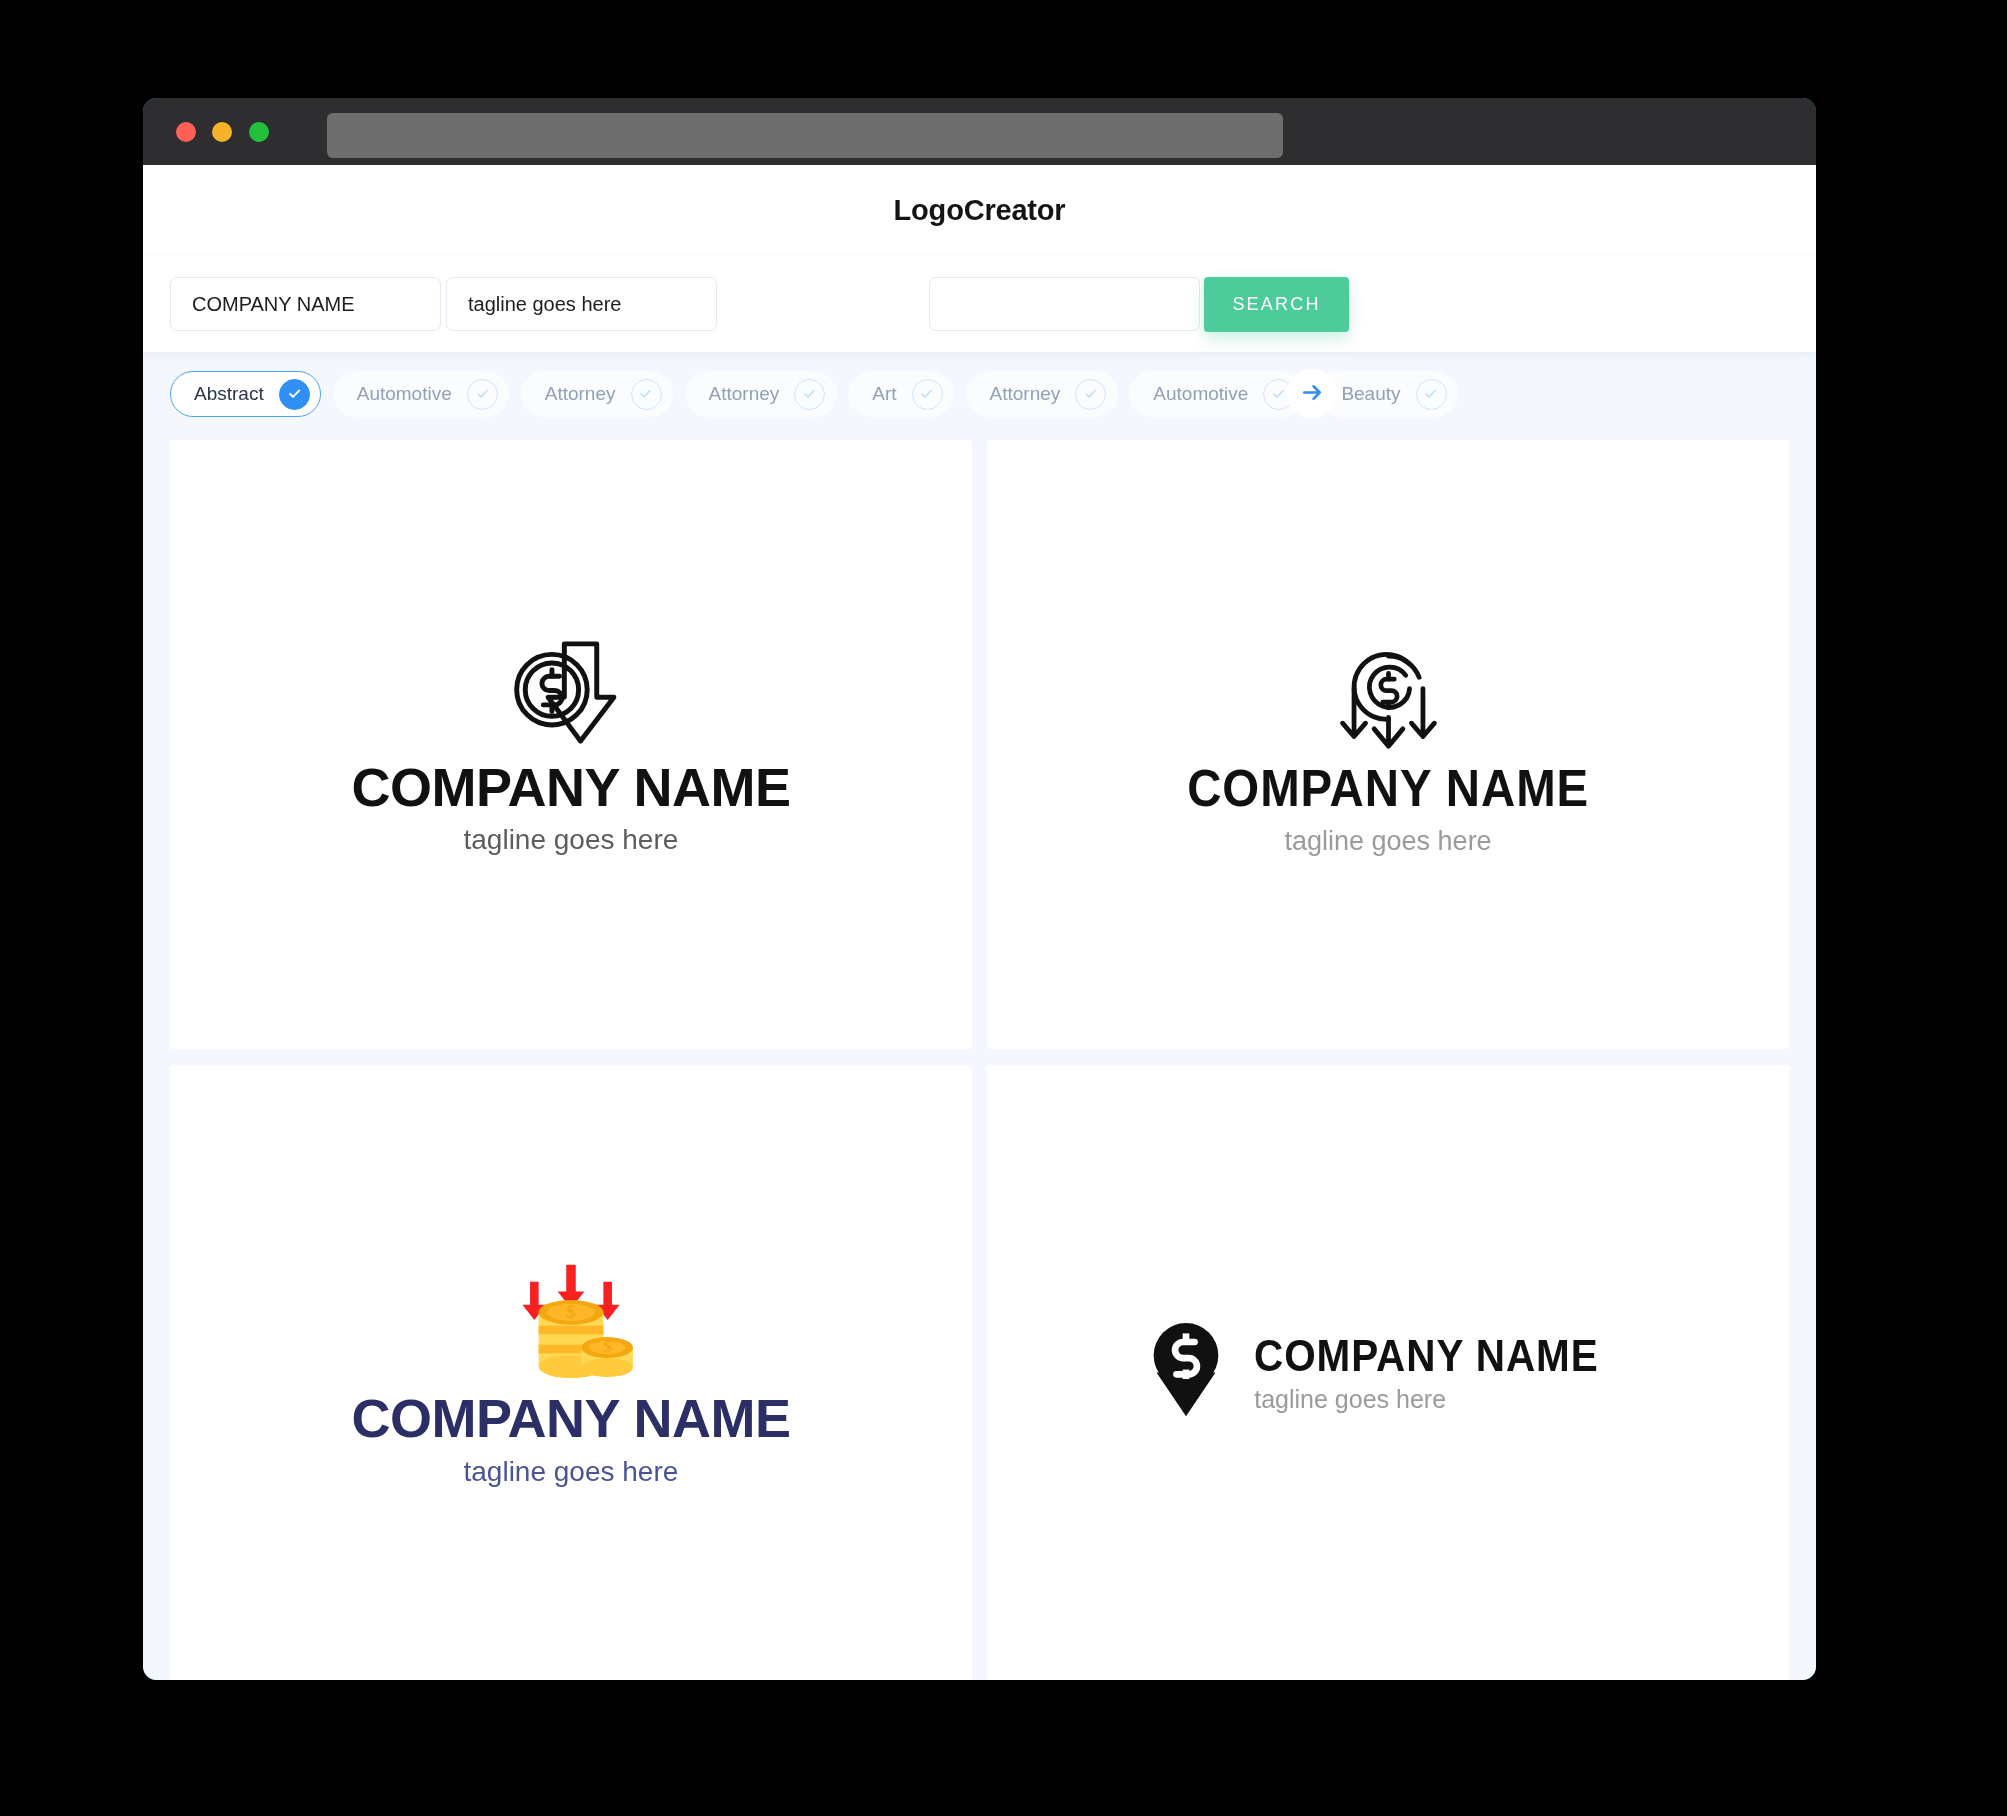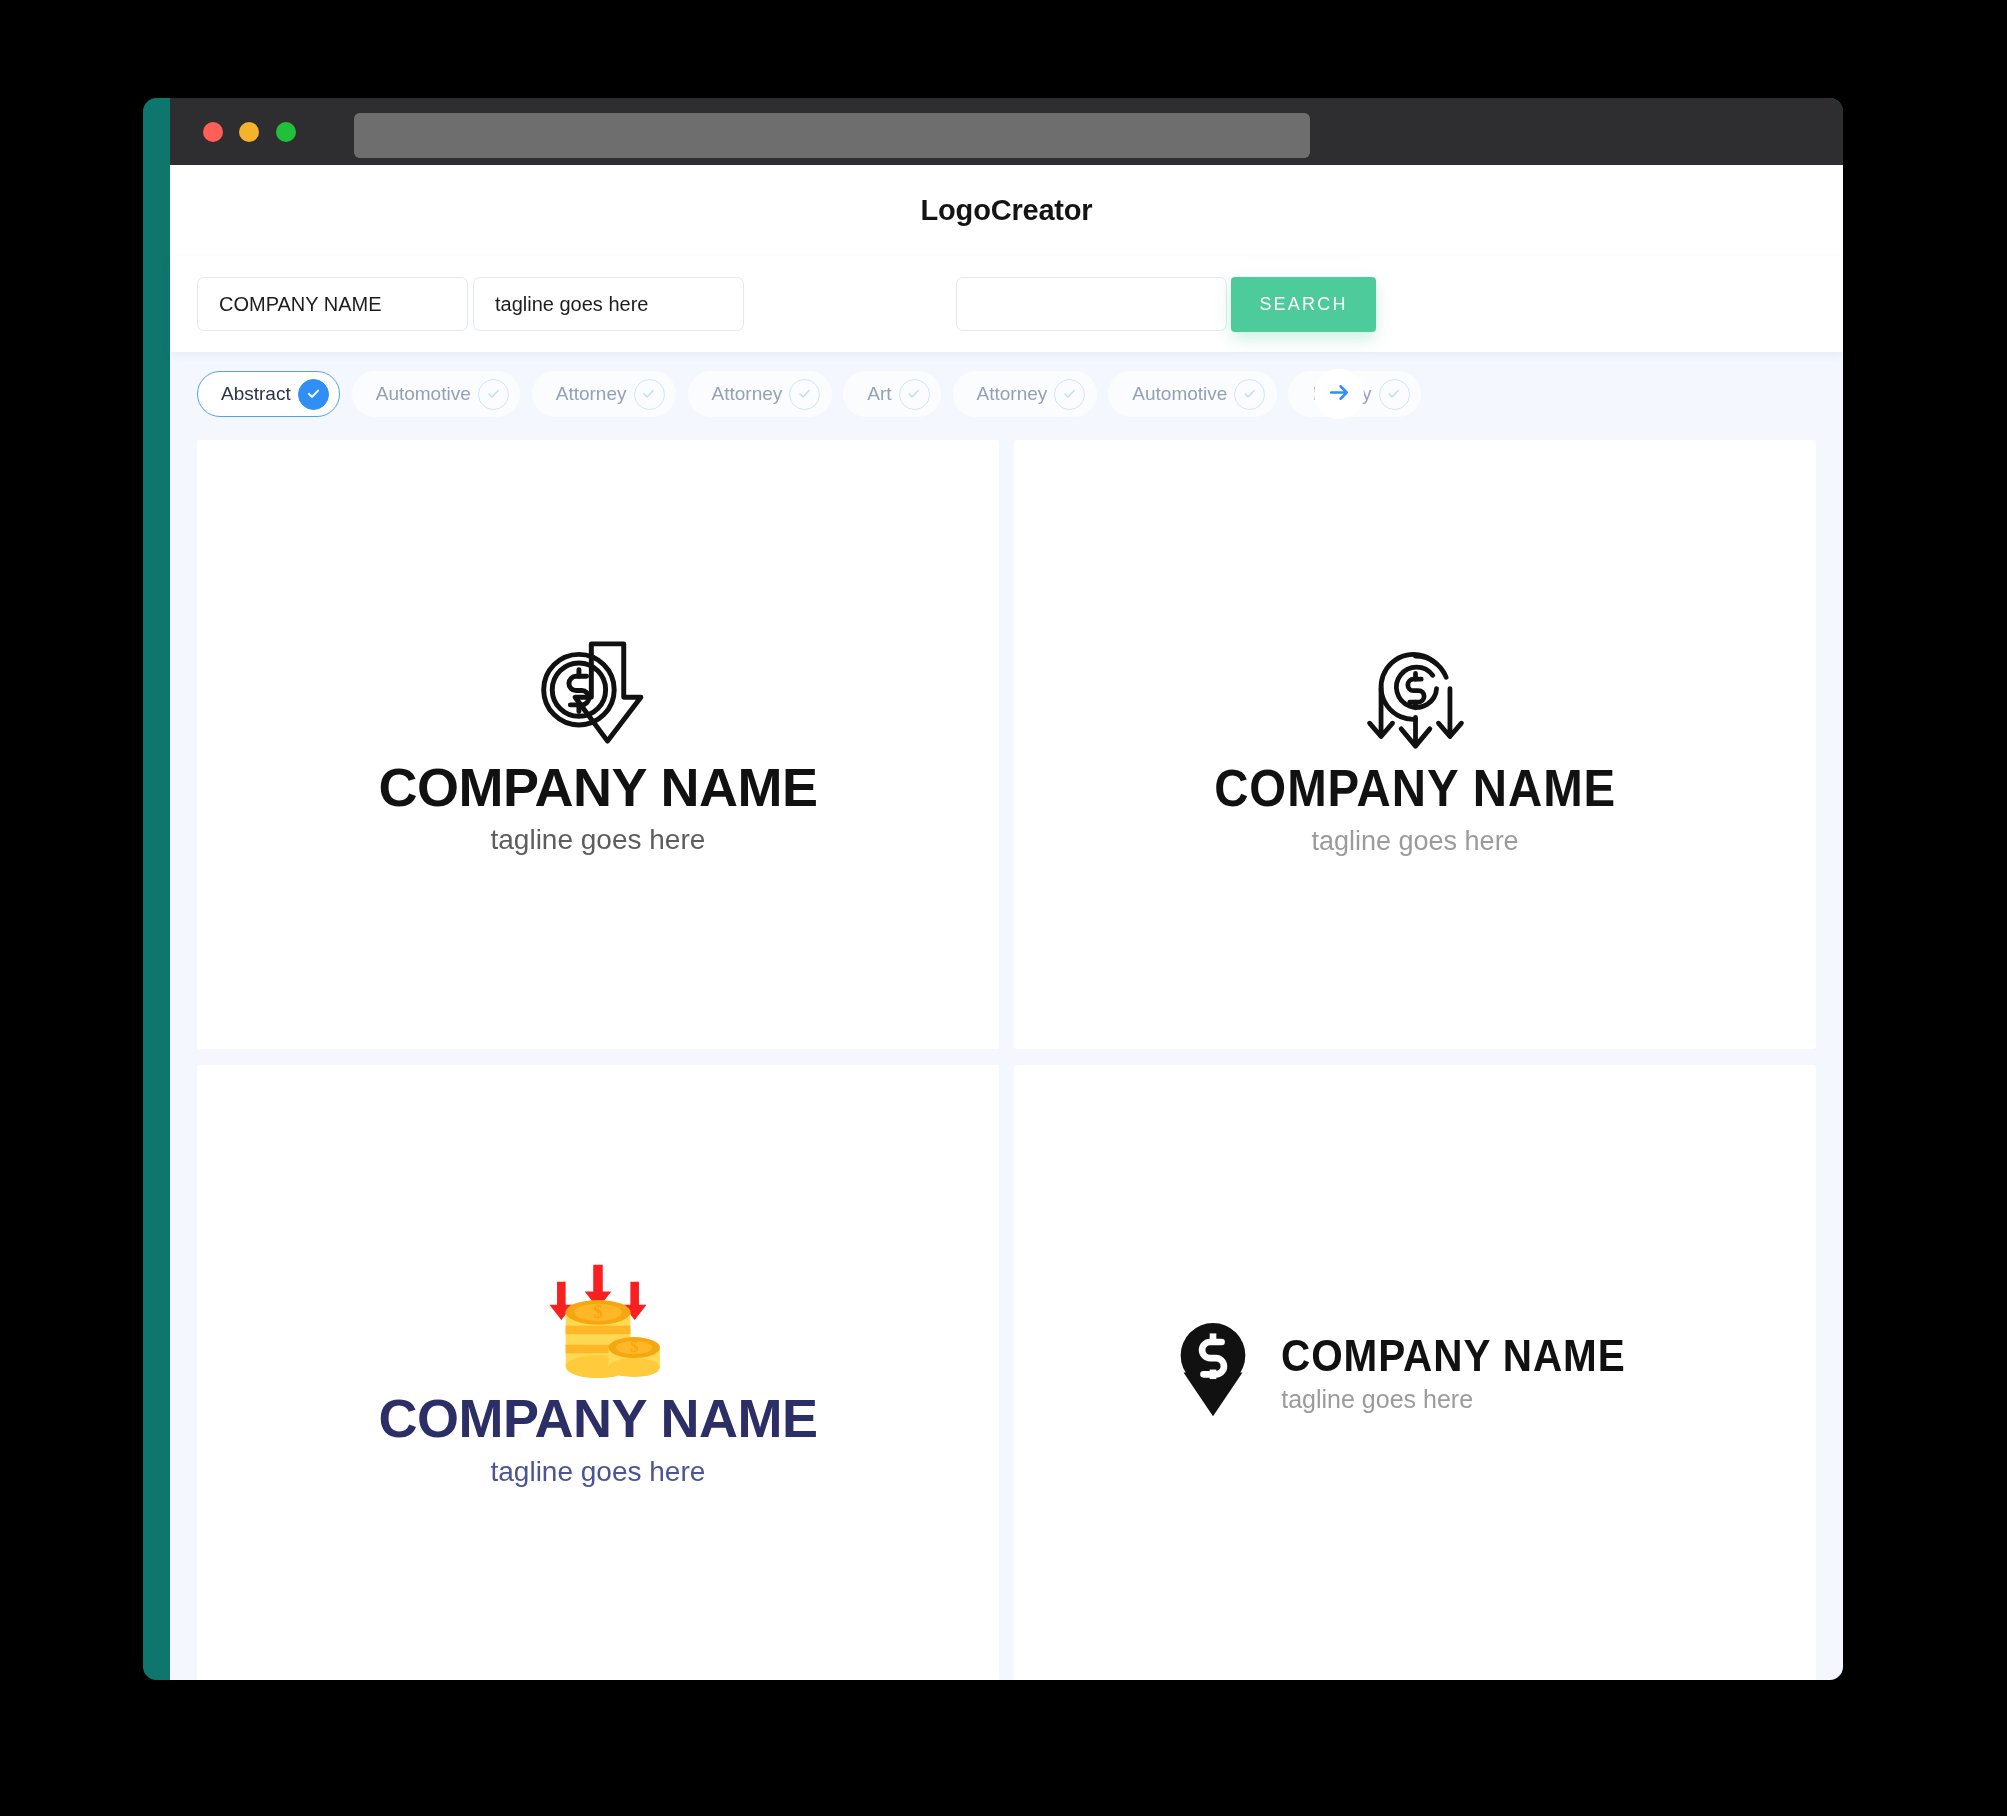--- a/index.html
+++ b/index.html
@@ -17,22 +17,21 @@
 
   
   .window {
     position: absolute;
     left: 143px;
     top: 98px;
     width: 1673px;
     height: 1582px;
     border-radius: 13.4px;
     overflow: hidden;
-    background: #0f766e;
-    padding-left: 27px;
+    background: #0ea5e9;
   }
 
   
   .titlebar {
     position: relative;
     height: 67px;
     background: #2e2e30;
   }
   .traffic {
     position: absolute;
@@ -129,21 +128,21 @@
     left: 27px;
     top: 19px;
     display: flex;
     align-items: center;
     gap: 11.5px;
     white-space: nowrap;
   }
   .pill {
     display: inline-flex;
     align-items: center;
-    gap: 7px;
+    gap: 15px;
     height: 46px;
     padding: 0 10.5px 0 23px;
     border-radius: 25px;
     background: #fbfcfe;
     border: 1px solid transparent;
     box-sizing: border-box;
     cursor: pointer;
   }
   .pill .plabel {
     font-size: 19px;

